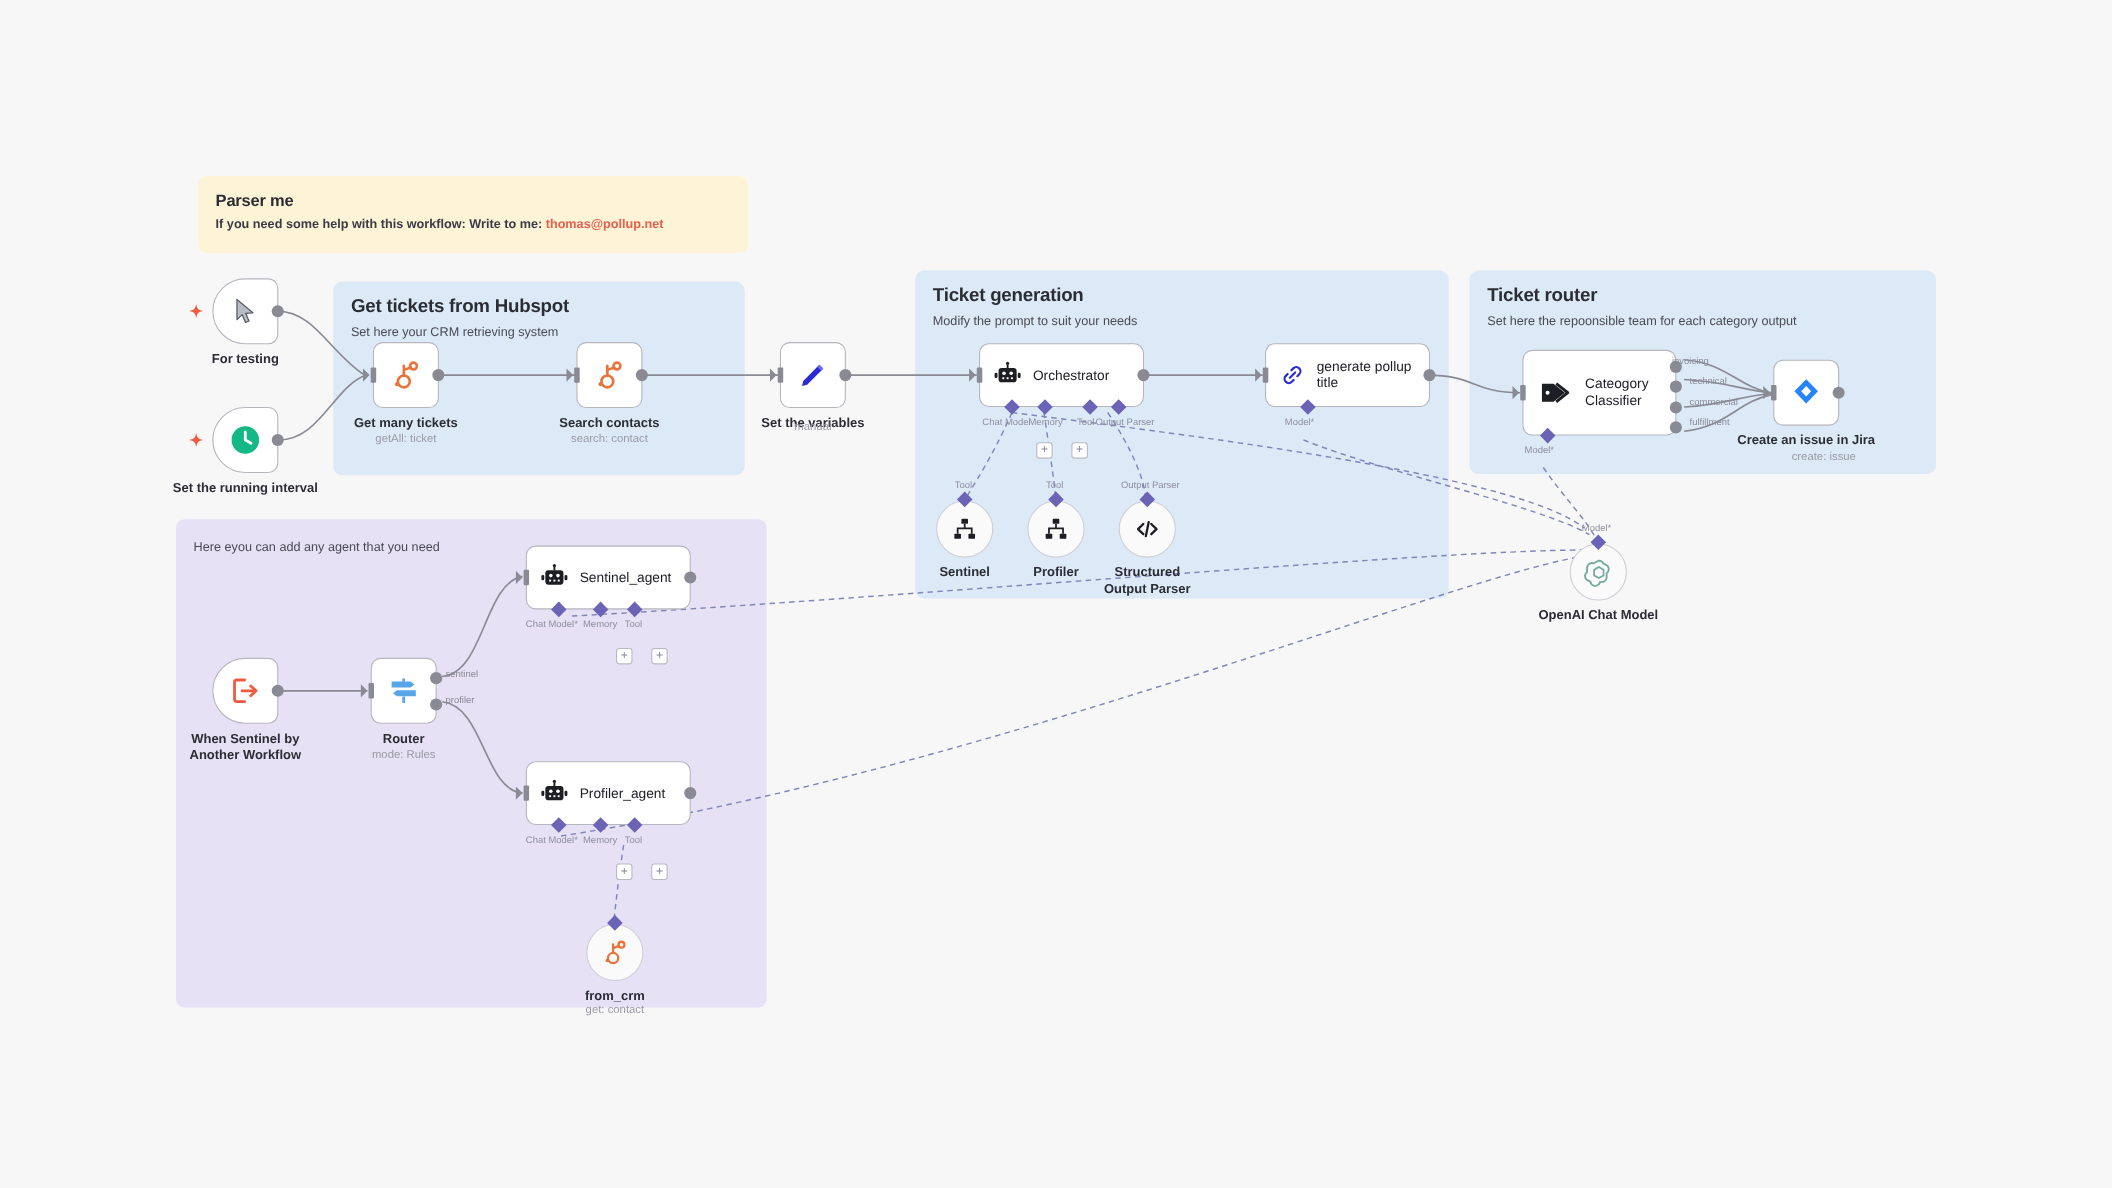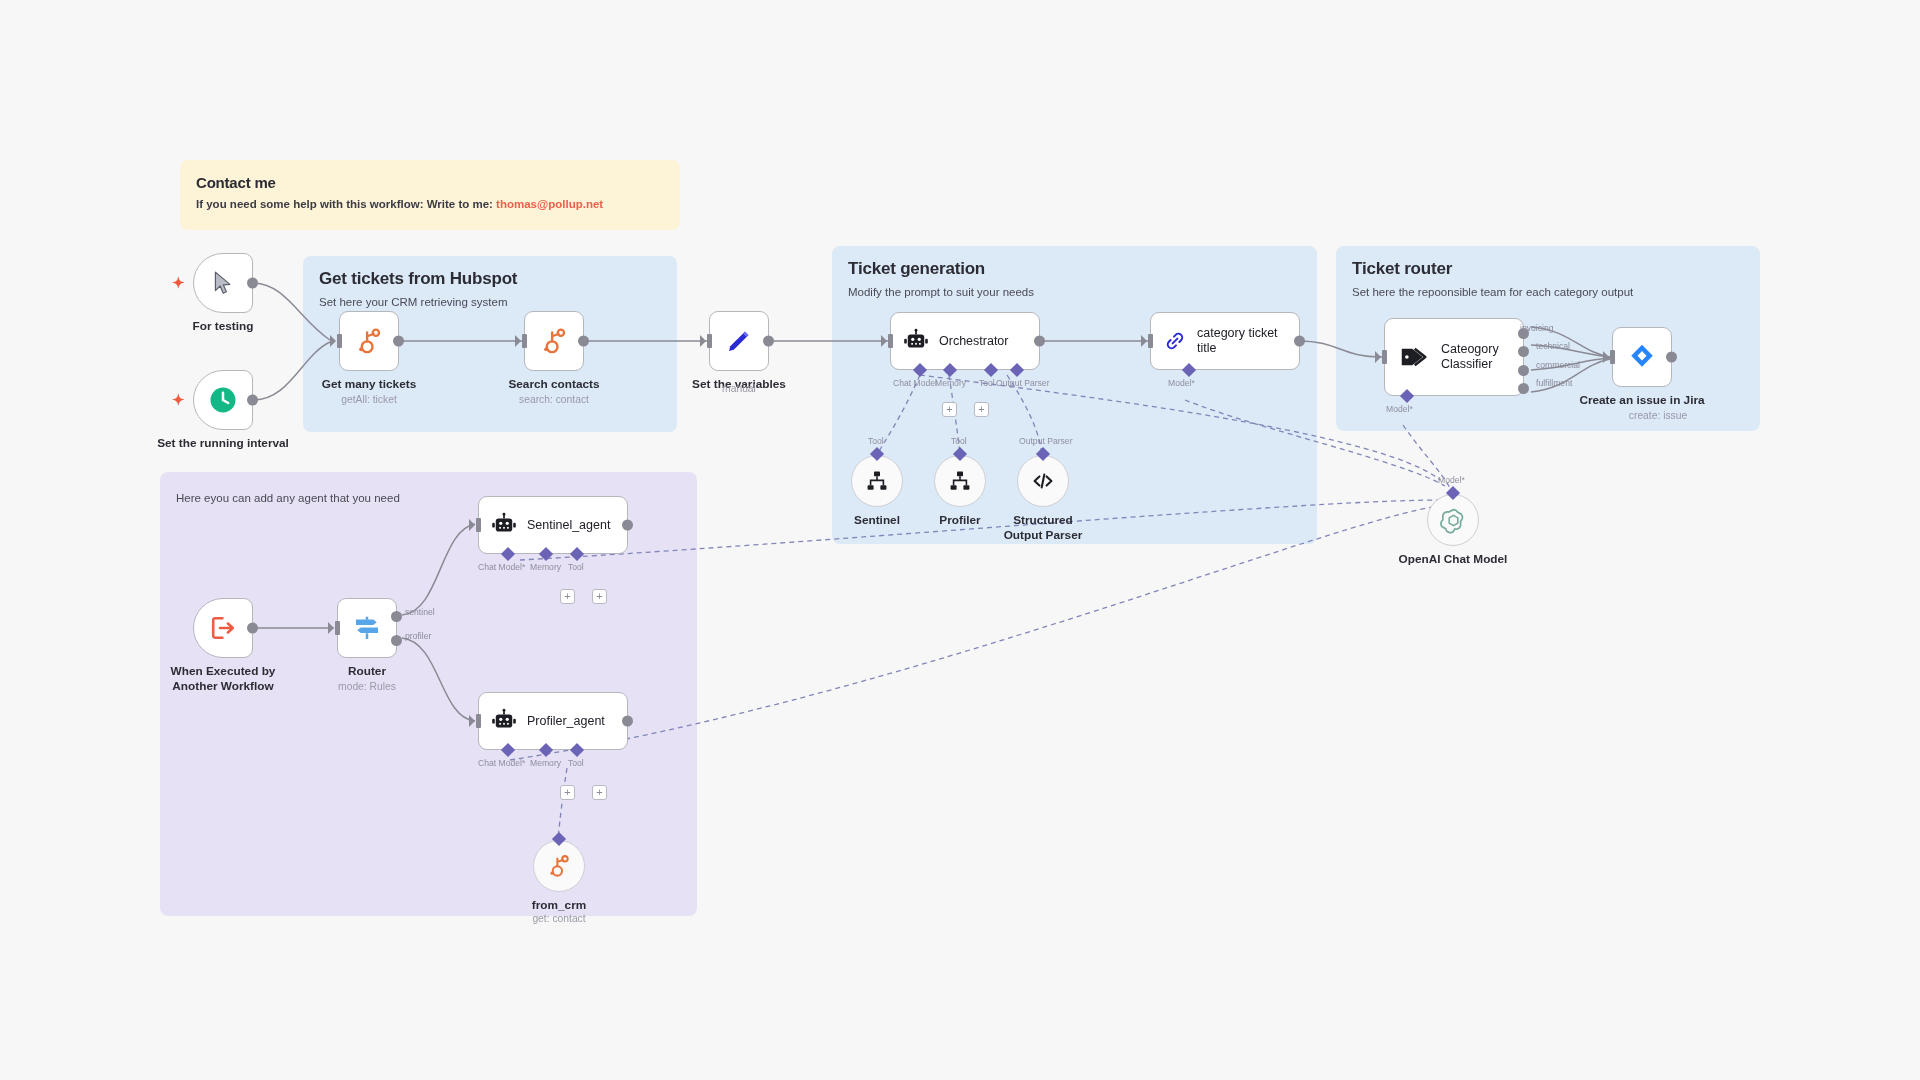--- a/index.html
+++ b/index.html
@@ -185,21 +185,21 @@
     z-index: 4;
   }
   .icon-svg { display: block; }
 </style>
 </head>
 <body>
 
 <div id="canvas">
 
   <div class="sticky note-contact" style="left:180px; top:160px; width:500px; height:70px;">
-    <div class="sticky-title">Contact me</div>
+    <div class="sticky-title">Parser me</div>
     <div class="sticky-sub">
       <span>If you need some help with this workflow: Write to me: </span><span class="mail-link">thomas@pollup.net</span>
     </div>
   </div>
 
   <div class="sticky group-blue" style="left:303px; top:256px; width:374px; height:176px;">
     <div class="sticky-title">Get tickets from Hubspot</div>
     <div class="sticky-sub">Set here your CRM retrieving system</div>
   </div>
 
@@ -361,21 +361,21 @@
   <div class="plus-btn" style="left:942px; top:402px;">+</div>
   <div class="plus-btn" style="left:974px; top:402px;">+</div>
 
   <div class="node" style="left:1150px; top:312px;">
     <div class="node-box wide-lg">
       <svg class="icon-svg" width="24" height="24" viewBox="0 0 24 24">
         <path d="M9.6 14.4 L14.4 9.6" stroke="#2b2bd6" stroke-width="2" stroke-linecap="round"></path>
         <path d="M13 16.4 L11.3 18.1 a3.8 3.8 0 0 1-5.4-5.4 L7.6 11" stroke="#2b2bd6" stroke-width="2" fill="none" stroke-linecap="round"></path>
         <path d="M11 7.6 L12.7 5.9 a3.8 3.8 0 0 1 5.4 5.4 L16.4 13" stroke="#2b2bd6" stroke-width="2" fill="none" stroke-linecap="round"></path>
       </svg>
-      <span class="node-inner-text" style="white-space:normal; width:92px;">category ticket title</span>
+      <span class="node-inner-text" style="white-space:normal; width:92px;">generate pollup title</span>
       <div class="port-in" style="left:-3px;"></div>
       <div class="port-out" style="right:-6px;"></div>
     </div>
     <div class="port-diamond" style="left:34px; top:53px;"></div>
     <div class="port-label" style="left:18px; top:66px;">Model*</div>
   </div>
 
   <div class="node" style="left:1384px; top:318px;">
     <div class="node-box classifier">
       <svg class="icon-svg" width="30" height="30" viewBox="0 0 24 24">
@@ -467,21 +467,21 @@
 
   <div class="node" style="left:193px; top:598px;">
     <div class="node-box trigger">
       <svg class="icon-svg" width="28" height="28" viewBox="0 0 24 24">
         <path d="M11.5 3.6 H5.4 a1.8 1.8 0 0 0-1.8 1.8 v13.2 a1.8 1.8 0 0 0 1.8 1.8 h6.1" fill="none" stroke="#ef5b41" stroke-width="2.2" stroke-linecap="round"></path>
         <path d="M9.4 12 H19.6" stroke="#ef5b41" stroke-width="2.2" stroke-linecap="round"></path>
         <path d="M16.2 8.2 L20.4 12 L16.2 15.8" fill="none" stroke="#ef5b41" stroke-width="2.2" stroke-linecap="round" stroke-linejoin="round"></path>
       </svg>
       <div class="port-out" style="right:-6px;"></div>
     </div>
-    <div class="node-label multi" style="top:66px; width:120px;">When Executed by Another Workflow</div>
+    <div class="node-label multi" style="top:66px; width:120px;">When Sentinel by Another Workflow</div>
   </div>
   <div class="lightning" style="left:172px; top:619px;">✦</div>
 
   <div class="node" style="left:337px; top:598px;">
     <div class="node-box square">
       <svg class="icon-svg" width="30" height="30" viewBox="0 0 24 24">
         <path d="M3.2 5.2 H17 l2.8 2.2 L17 9.6 H3.2 Z" fill="#58a6e8"></path>
         <path d="M20.8 11.6 H7 l-2.8 2.2 L7 16 h13.8 Z" fill="#58a6e8"></path>
         <path d="M12 16.2 V20.8" stroke="#58a6e8" stroke-width="2"></path>
         <path d="M12 3 V5.4" stroke="#58a6e8" stroke-width="2"></path>

